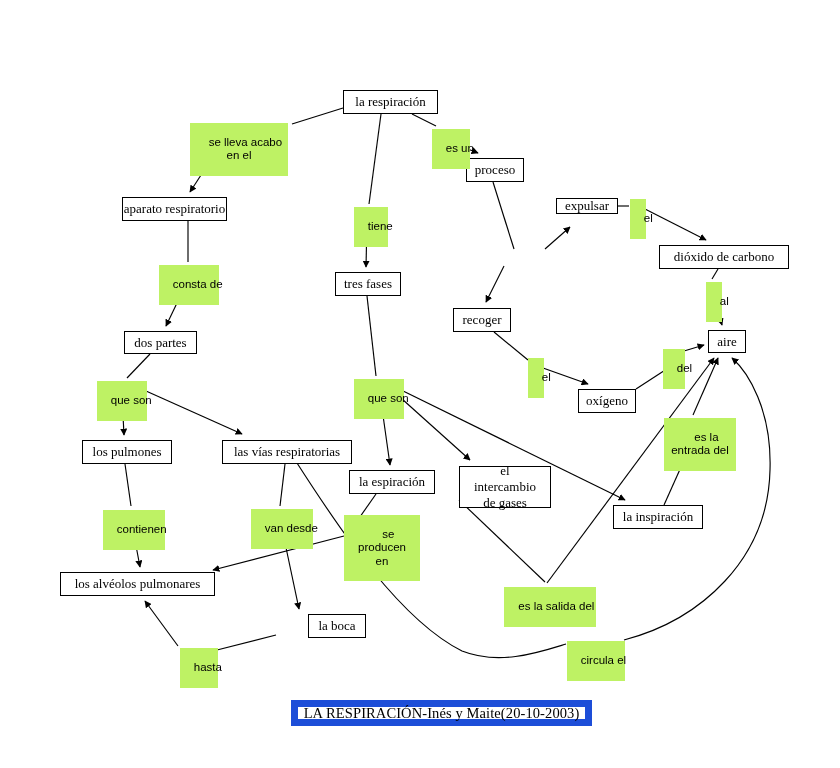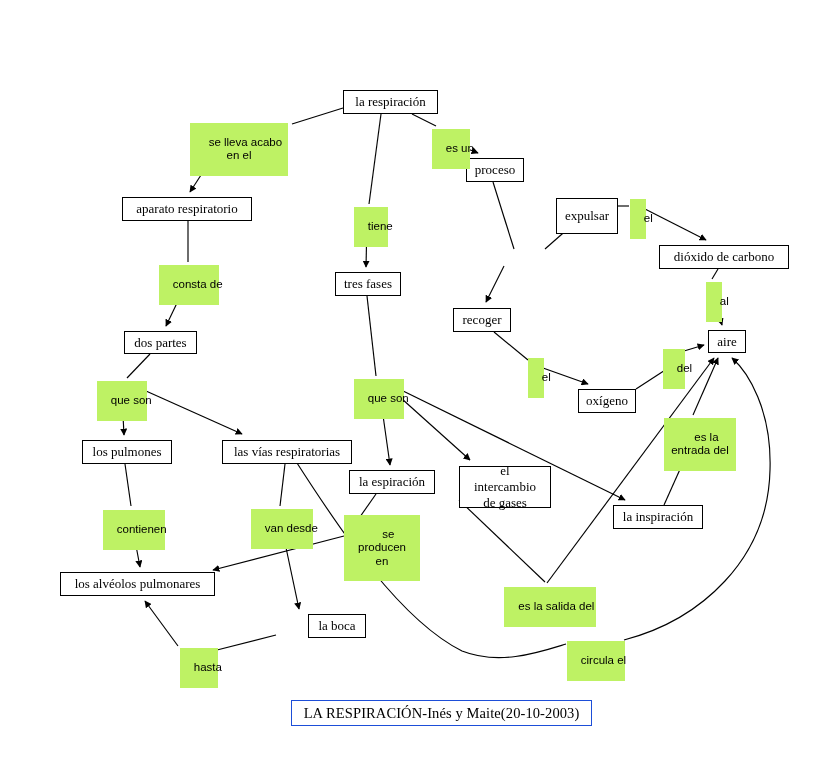--- a/index.html
+++ b/index.html
@@ -53,21 +53,21 @@
     color: #000000;
     background: #bef264;
     text-align: center;
     line-height: 1.15;
     white-space: pre;
     padding: 0 1px;
   }
   .title-box {
     position: absolute;
     box-sizing: border-box;
-    border: 1px solid #1d4ed8;
+    border: 7px solid #1d4ed8;
     background: #ffffff;
     font-family: "Liberation Serif", serif;
     font-size: 14.5px;
     color: #000000;
     display: flex;
     align-items: center;
     justify-content: center;
     white-space: nowrap;
     letter-spacing: 0.1px;
   }
@@ -150,33 +150,33 @@
 
       <path d="M 297 463 C 340 530, 400 620, 462 651 C 500 666, 540 652, 566 644"></path>
       <path d="M 624 640 C 700 620, 768 560, 770 470 C 772 410, 748 372, 732 358" marker-end="url(#arrow)"></path>
     </g>
   </svg>
 
   <div class="node-box" style="left:343px; top:90px; width:95px; height:24px;">
     <span>la respiración</span>
   </div>
 
-  <div class="node-box" style="left:122px; top:197px; width:130px; height:24px;">
+  <div class="node-box" style="left:122px; top:197px; width:105px; height:24px;">
     <span>aparato respiratorio</span>
   </div>
 
   <div class="node-box" style="left:466px; top:158px; width:58px; height:24px;">
     <span>proceso</span>
   </div>
 
   <div class="node-box" style="left:335px; top:272px; width:66px; height:24px;">
     <span>tres fases</span>
   </div>
 
-  <div class="node-box" style="left:556px; top:198px; width:62px; height:36px;">
+  <div class="node-box" style="left:556px; top:198px; width:62px; height:16px;">
     <span>expulsar</span>
   </div>
 
   <div class="node-box" style="left:453px; top:308px; width:58px; height:24px;">
     <span>recoger</span>
   </div>
 
   <div class="node-box" style="left:659px; top:245px; width:130px; height:24px;">
     <span>dióxido de carbono</span>
   </div>

